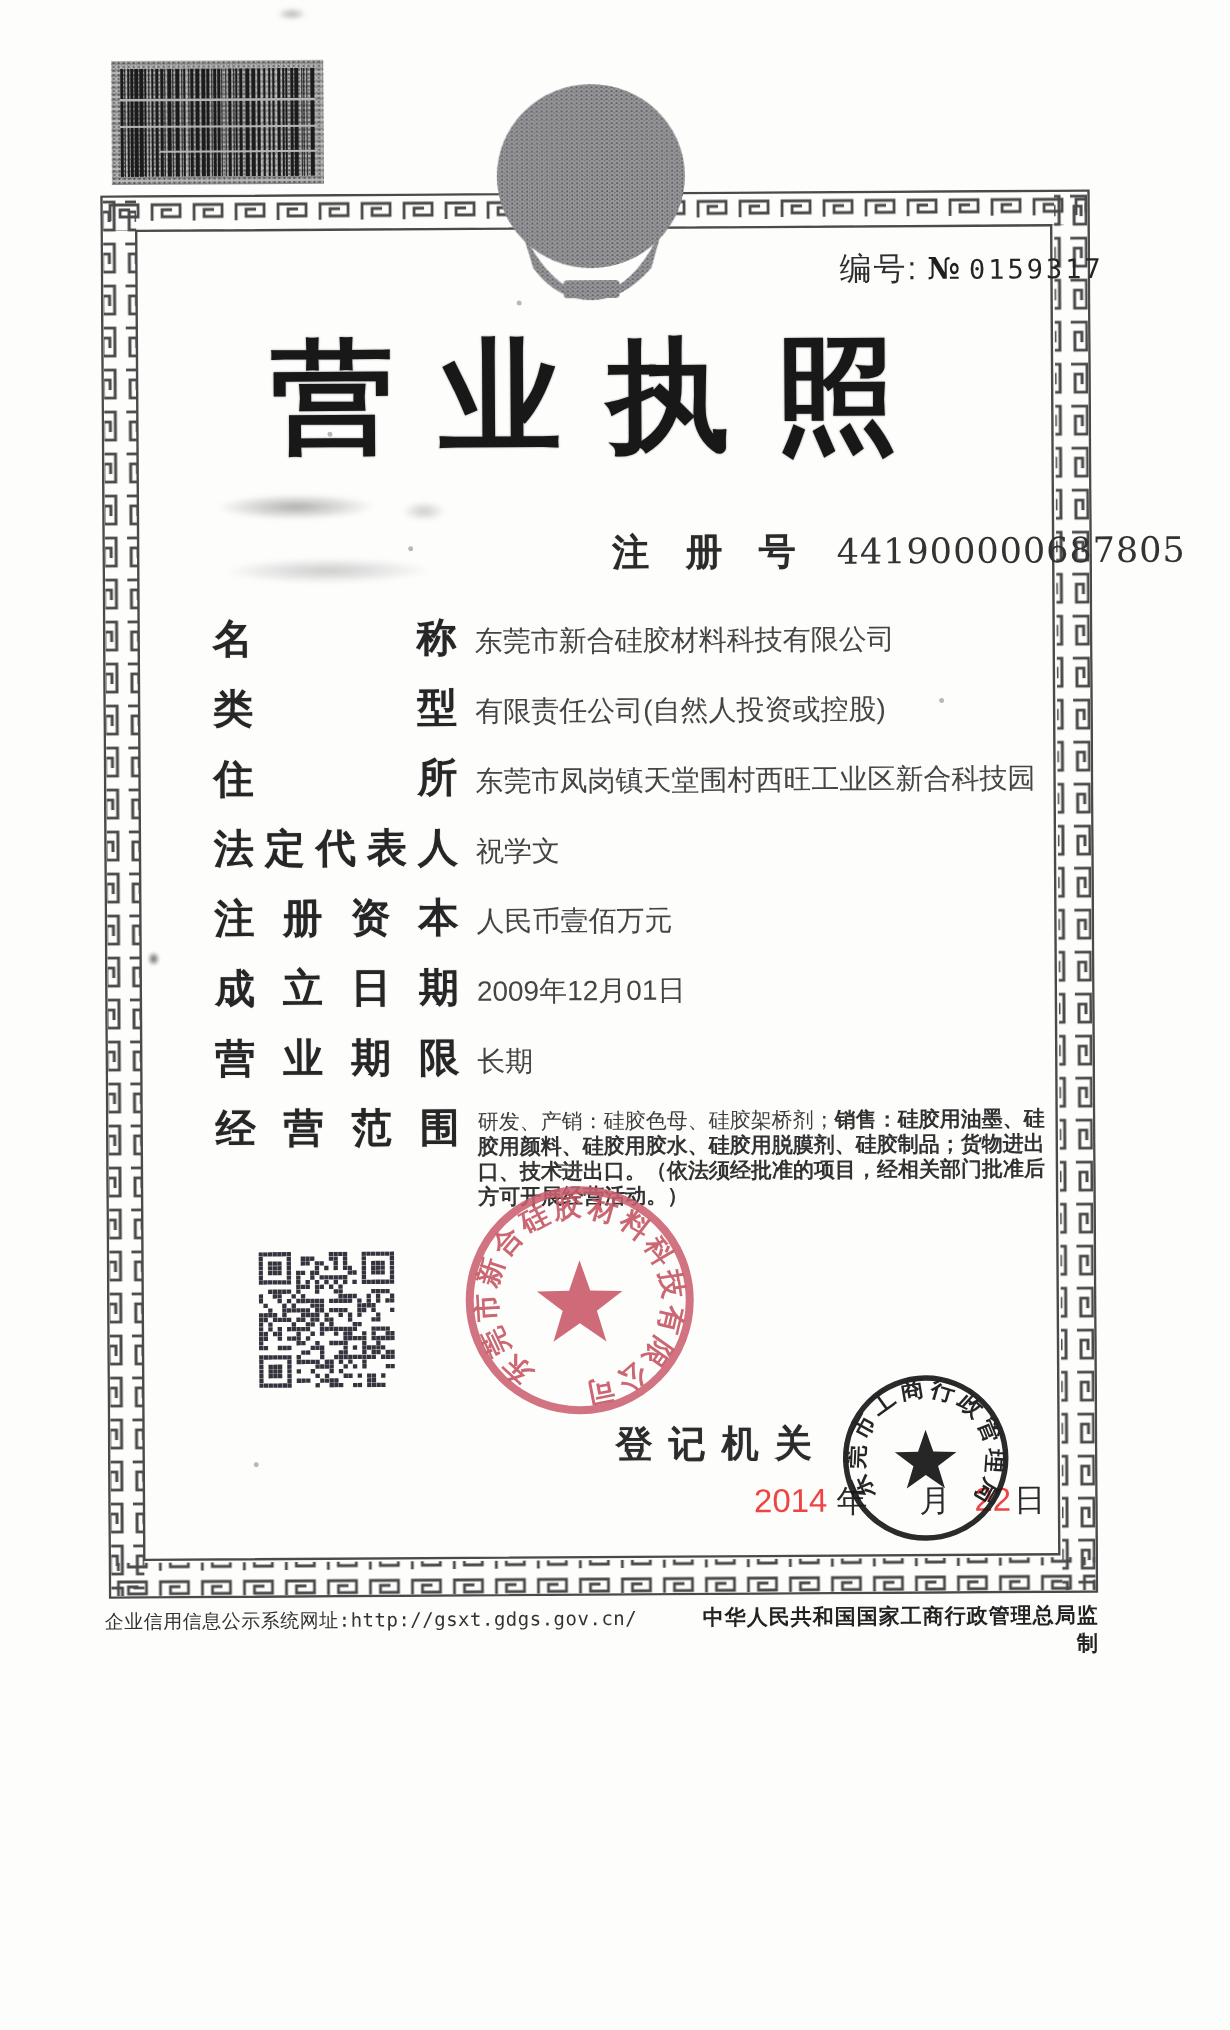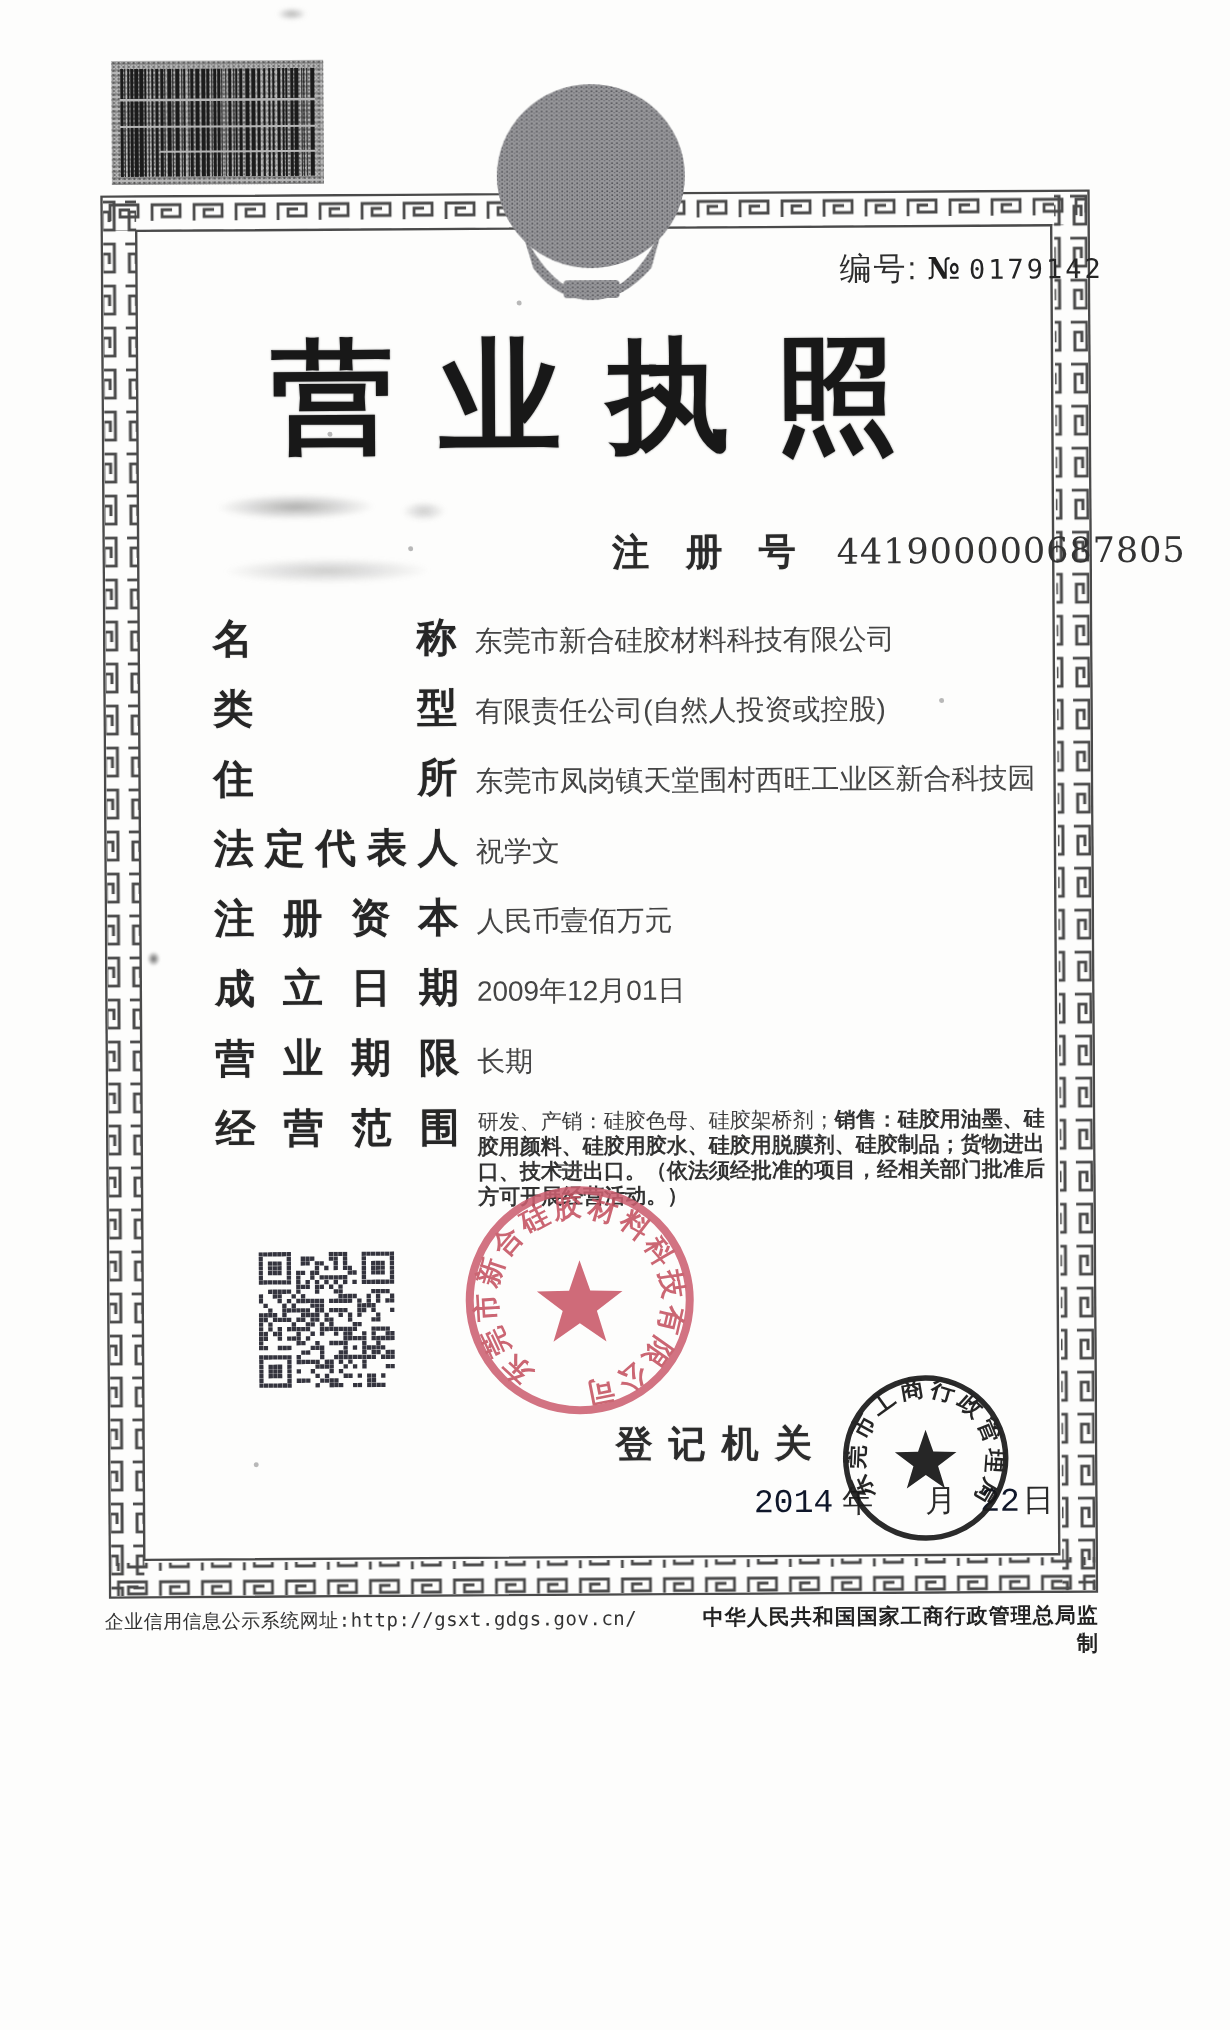--- a/index.html
+++ b/index.html
@@ -35,21 +35,21 @@
   .flabel{width:244px;min-width:244px;font-size:40px;line-height:44px;font-weight:700;color:#262626;
     text-align:justify;text-align-last:justify;text-justify:inter-character;
     text-shadow:0 0 1px rgba(35,35,35,.5);}
   .fvalue{margin-left:18px;font-size:28px;color:#454545;white-space:nowrap;}
   .frow.topalign .fvalue{white-space:normal;font-size:21px;line-height:25px;width:578px;color:#3c3c3c;margin-top:4px;}
 
   
   .registry{left:612px;top:1420px;font-size:37px;font-weight:700;letter-spacing:16px;color:#2c2c2c;z-index:3;
     text-shadow:0 0 1px rgba(40,40,40,.45);}
   .issue-date{left:750px;top:1482px;display:flex;align-items:baseline;z-index:3;font-size:31px;color:#2a2a2a;}
-  .issue-date .num{font-family:Liberation Mono, monospace;font-size:33px;color:#0f172a;}
+  .issue-date .num{font-family:Liberation Sans, sans-serif;font-size:33px;color:#ef4444;}
   .footer-left{left:100px;top:1606px;font-size:19px;color:#333;font-family:"DejaVu Sans Mono",monospace;letter-spacing:.5px;z-index:3;}
   .footer-right{left:698px;top:1604px;width:396px;text-align:right;font-size:21px;font-weight:600;color:#222;letter-spacing:1px;z-index:3;}
 
   
   .barcode{left:116px;top:58px;width:212px;height:124px;z-index:2;
     background-color:#b6b6b6;
     background-image:radial-gradient(rgba(40,40,40,.55) 1px, transparent 1.4px),
                      radial-gradient(rgba(95,95,95,.5) 1px, transparent 1.2px);
     background-size:5px 4px,3px 6px;}
   .barcode svg{position:absolute;left:8px;top:8px;}
@@ -160,21 +160,21 @@
       </pattern>
     </defs>
     <ellipse cx="100" cy="98" rx="94" ry="92" fill="url(#emnz)"></ellipse>
     <path d="M30 150 Q60 214 100 216 Q142 214 172 148 L160 190 Q132 222 100 222 Q66 222 42 190 Z" fill="url(#emnz)"></path>
     <rect x="72" y="202" width="56" height="18" rx="4" fill="url(#emnz)"></rect>
   </svg>
 
   <div class="abs serial">
     <span class="lbl">编号:</span>
     <span class="nomark">№</span>
-    <span class="num">0179142</span>
+    <span class="num">0159317</span>
   </div>
 
   <div class="abs title">营业执照</div>
 
   <div class="abs regno">
     <span class="lbl">注 册 号</span>
     <span class="num">441900000687805</span>
   </div>
 
   <div class="abs fields">

